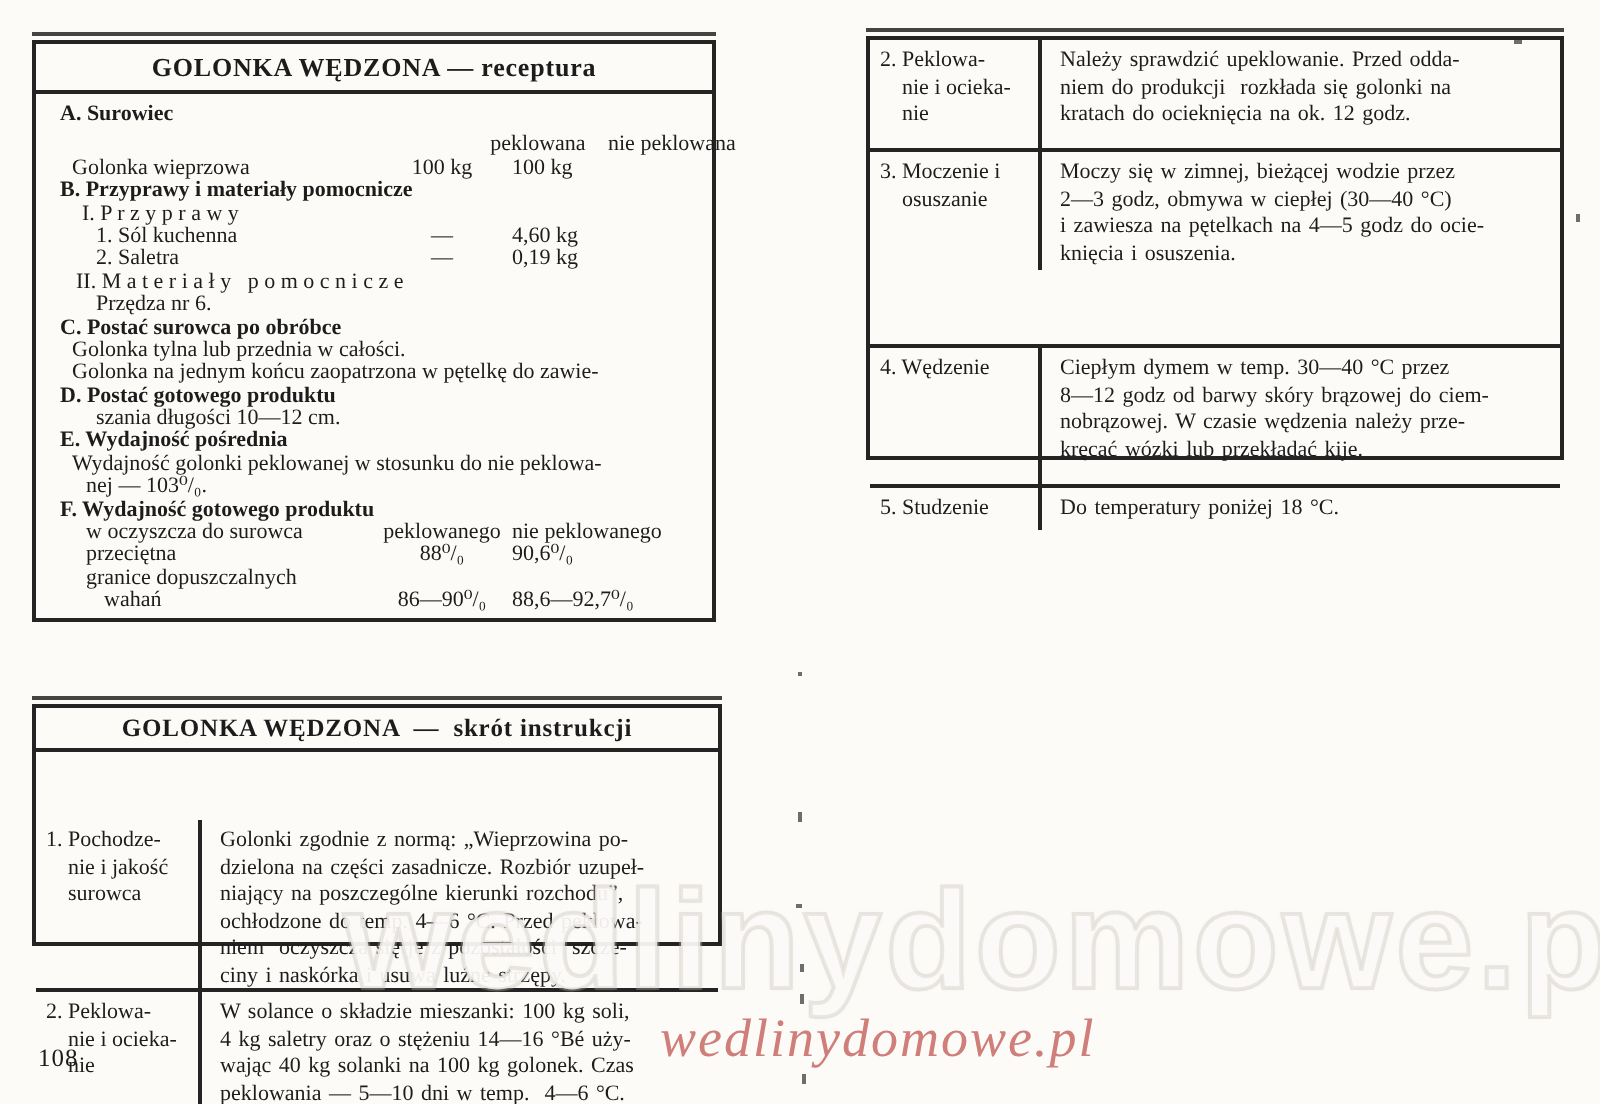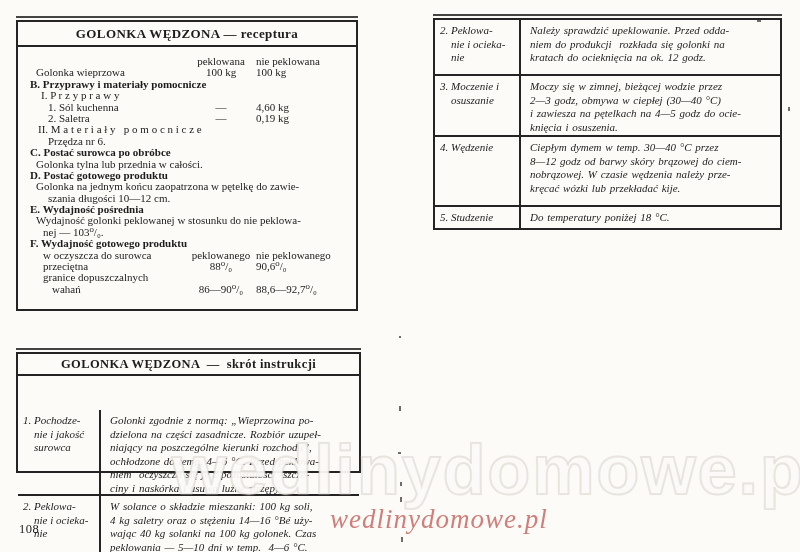--- a/index.html
+++ b/index.html
@@ -14,28 +14,28 @@
   .tbl-title{
     text-align:center;font-weight:bold;font-size:13px;letter-spacing:.4px;
     border-bottom:2px solid #242424;white-space:pre;box-sizing:border-box;
   }
   
   #t1{left:16px;top:20px;width:342px;height:291px;}
   #t1 .tbl-title{height:25px;line-height:23px;}
   #t1-body{padding-top:5px;font-size:11px;}
   .rl{position:relative;height:11.4px;line-height:11.6px;white-space:pre;}
   .rl.b{font-weight:bold;}
-  .rl.gap{margin-top:4px;}
+  .rl.gap{margin-top:4px;margin-left:48px;}
   .p0{padding-left:12px}.p1{padding-left:18px}.p2{padding-left:23px}
   .p2b{padding-left:20px}.p3{padding-left:30px}.p4{padding-left:25px}.p5{padding-left:34px}
   .c1{position:absolute;left:160px;top:0;width:86px;text-align:center;}
   .c2{position:absolute;left:238px;top:0;width:100px;text-align:left;}
   
   .grid{display:grid;box-sizing:border-box;}
-  .cell{box-sizing:border-box;line-height:13.5px;font-size:11px;white-space:pre-wrap;overflow:visible;font-style:italic;}
+  .cell{box-sizing:border-box;line-height:13.5px;font-size:11px;white-space:pre-wrap;overflow:visible;}
   .cell.lab{border-right:2px solid #242424;padding:4px 2px 0 5px;}
   .cell.txt{padding:4px 4px 0 9px;word-spacing:1px;}
   .rsep{border-top:2px solid #242424;}
   
   #t2{left:16px;top:352px;width:345px;height:121px;}
   #t2 .tbl-title{height:22px;line-height:20px;font-size:12.5px;}
   #t2 .grid{grid-template-columns:83px 1fr;}
   
   #t3{left:433px;top:18px;width:349px;height:212px;}
   #t3 .grid{grid-template-columns:86px 1fr;}
@@ -58,32 +58,33 @@
   .speck{position:absolute;background:#3d3d3d;opacity:.75;z-index:7;}
 </style>
 </head>
 <body>
 
 <div id="page">
 
   <div class="tbl" id="t1">
     <div class="tbl-title">GOLONKA WĘDZONA — receptura</div>
     <div id="t1-body">
+      <div class="rl b p0"><span>A. Surowiec</span></div>
       <div class="rl gap"><span class="c1">peklowana</span><span class="c2">nie peklowana</span></div>
       <div class="rl p1"><span>Golonka wieprzowa</span><span class="c1">100 kg</span><span class="c2">100 kg</span></div>
       <div class="rl b p0"><span>B. Przyprawy i materiały pomocnicze</span></div>
       <div class="rl p2"><span>I. P r z y p r a w y</span></div>
       <div class="rl p3"><span>1. Sól kuchenna</span><span class="c1">—</span><span class="c2">4,60 kg</span></div>
       <div class="rl p3"><span>2. Saletra</span><span class="c1">—</span><span class="c2">0,19 kg</span></div>
       <div class="rl p2b"><span>II. M a t e r i a ł y   p o m o c n i c z e</span></div>
       <div class="rl p3"><span>Przędza nr 6.</span></div>
       <div class="rl b p0"><span>C. Postać surowca po obróbce</span></div>
       <div class="rl p1"><span>Golonka tylna lub przednia w całości.</span></div>
+      <div class="rl p1"><span>Golonka na jednym końcu zaopatrzona w pętelkę do zawie-</span></div>
       <div class="rl b p0"><span>D. Postać gotowego produktu</span></div>
-      <div class="rl p1"><span>Golonka na jednym końcu zaopatrzona w pętelkę do zawie-</span></div>
       <div class="rl p3"><span>szania długości 10—12 cm.</span></div>
       <div class="rl b p0"><span>E. Wydajność pośrednia</span></div>
       <div class="rl p1"><span>Wydajność golonki peklowanej w stosunku do nie peklowa-</span></div>
       <div class="rl p4"><span>nej — 103⁰/₀.</span></div>
       <div class="rl b p0"><span>F. Wydajność gotowego produktu</span></div>
       <div class="rl p4"><span>w oczyszcza do surowca</span><span class="c1">peklowanego</span><span class="c2">nie peklowanego</span></div>
       <div class="rl p4"><span>przeciętna</span><span class="c1">88⁰/₀</span><span class="c2">90,6⁰/₀</span></div>
       <div class="rl p4"><span>granice dopuszczalnych</span></div>
       <div class="rl p5"><span>wahań</span><span class="c1">86—90⁰/₀</span><span class="c2">88,6—92,7⁰/₀</span></div>
     </div>
@@ -123,21 +124,21 @@
 kratach do ocieknięcia na ok. 12 godz.</div>
     </div>
     <div class="grid" style="height:61px;">
       <div class="cell lab rsep">3. Moczenie i
     osuszanie</div>
       <div class="cell txt rsep">Moczy się w zimnej, bieżącej wodzie przez
 2—3 godz, obmywa w ciepłej (30—40 °C)
 i zawiesza na pętelkach na 4—5 godz do ocie-
 knięcia i osuszenia.</div>
     </div>
-    <div class="grid" style="height:70px;">
+    <div class="grid" style="height:70px;margin-top:37px;">
       <div class="cell lab rsep">4. Wędzenie</div>
       <div class="cell txt rsep">Ciepłym dymem w temp. 30—40 °C przez
 8—12 godz od barwy skóry brązowej do ciem-
 nobrązowej. W czasie wędzenia należy prze-
 kręcać wózki lub przekładać kije.</div>
     </div>
     <div class="grid" style="height:23px;">
       <div class="cell lab rsep">5. Studzenie</div>
       <div class="cell txt rsep">Do temperatury poniżej 18 °C.</div>
     </div>

